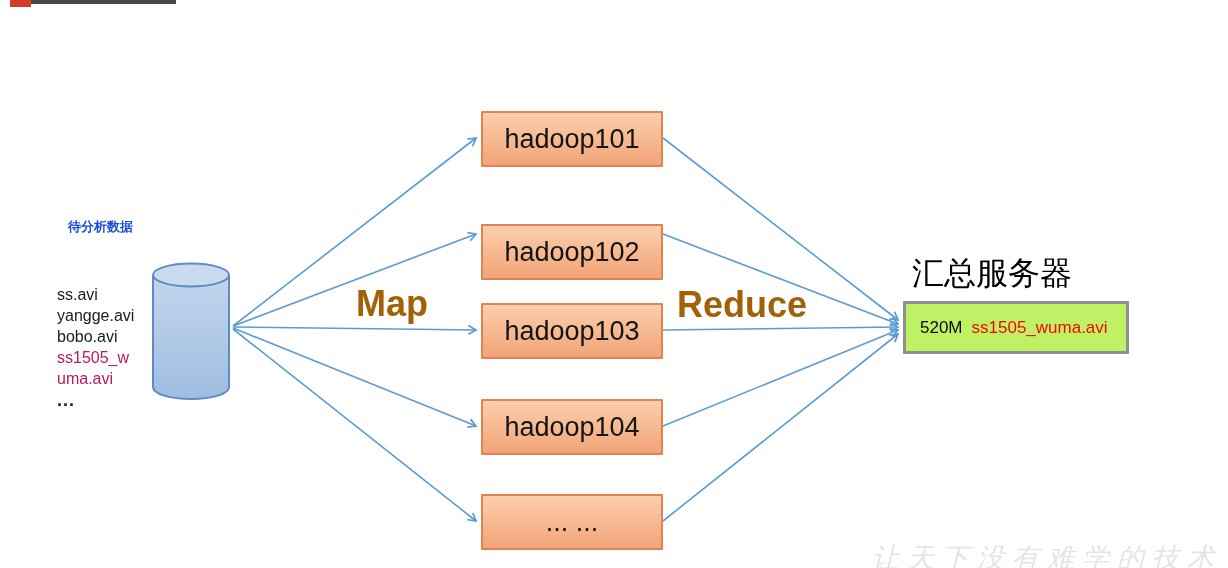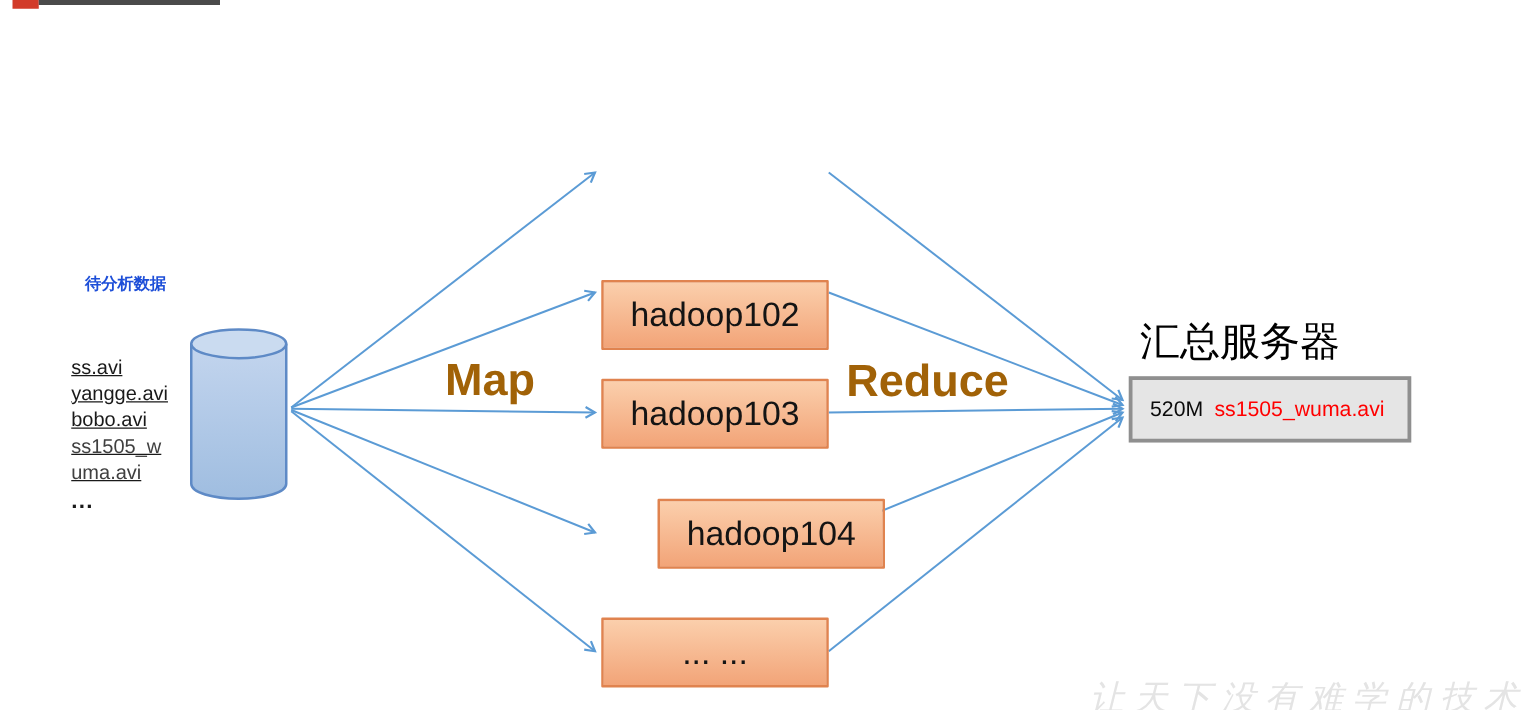--- a/index.html
+++ b/index.html
@@ -10,23 +10,23 @@
   
   .red-mark{position:absolute;left:10px;top:0;width:21px;height:7px;background:#d23b2a;}
   .dark-line{position:absolute;left:31px;top:0;width:145px;height:4px;background:#4a4a4a;}
 
   .title{
     position:absolute;left:334px;top:31px;font-size:27px;font-weight:600;
     color:#0c0c0c;white-space:nowrap;letter-spacing:0.5px;
   }
 
   .left-heading{position:absolute;left:68px;top:218px;font-size:13px;font-weight:bold;color:#1d4ed8;}
-  .file-list{position:absolute;left:57px;top:284px;font-size:16px;line-height:21px;color:#1a1a1a;text-decoration:underline;}
+  .file-list{position:absolute;left:57px;top:284px;font-size:16px;line-height:21px;color:#1a1a1a;}
   .file-line{white-space:nowrap;}
-  .file-line.red{color:#404040;}
+  .file-line.red{color:#be185d;}
   .file-ellipsis{position:absolute;left:57px;top:390px;font-size:18px;font-weight:bold;color:#1a1a1a;letter-spacing:1px;}
 
   .svg-layer{position:absolute;left:0;top:0;width:1228px;height:568px;}
 
   .cyl-label{
     position:absolute;left:150px;top:330px;width:82px;text-align:center;
     font-size:34px;color:#141414;
   }
 
   .big-label{position:absolute;font-size:36px;font-weight:bold;color:#a16207;white-space:nowrap;}
@@ -37,27 +37,27 @@
     position:absolute;left:481px;width:178px;height:52px;
     background:linear-gradient(180deg,#fbcfac 0%,#f6b astray 50%,#f2a478 100%);
     background:linear-gradient(180deg,#fbcfac 0%,#f2a478 100%);
     border:2px solid #e0834f;border-radius:1px;
     display:flex;align-items:center;justify-content:center;
     font-size:27px;color:#141414;
   }
   .node-1{top:111px;}
   .node-2{top:224px;}
   .node-3{top:303px;}
-  .node-4{top:399px;margin-left:45px;}
+  .node-4{top:399px;}
   .node-5{top:494px;}
 
   .output-heading{position:absolute;left:912px;top:252px;font-size:32px;color:#000;white-space:nowrap;}
   .output-box{
     position:absolute;left:903px;top:301px;width:206px;height:47px;
-    background:#e5e5e5;border:3px solid #8f8f8f;
+    background:#bef264;border:3px solid #8f8f8f;
     display:flex;align-items:center;font-size:17px;color:#0a0a0a;
     padding-left:14px;white-space:nowrap;
   }
   .output-box .file-name{color:#ff0000;margin-left:9px;}
 
   .watermark{
     position:absolute;right:6px;top:540px;font-size:27px;color:#e4e4e4;
     font-family:"DejaVu Serif","Liberation Serif",serif;font-style:italic;
     letter-spacing:8px;white-space:nowrap;
   }
@@ -110,20 +110,23 @@
     <div class="file-line">yangge.avi</div>
     <div class="file-line">bobo.avi</div>
     <div class="file-line red">ss1505_w</div>
     <div class="file-line red">uma.avi</div>
   </div>
   <div class="file-ellipsis">...</div>
 
   <div class="big-label map-label">Map</div>
   <div class="big-label reduce-label">Reduce</div>
 
+  <div class="node-box node-1">
+    <span>hadoop101</span>
+  </div>
   <div class="node-box node-2">
     <span>hadoop102</span>
   </div>
   <div class="node-box node-3">
     <span>hadoop103</span>
   </div>
   <div class="node-box node-4">
     <span>hadoop104</span>
   </div>
   <div class="node-box node-5">

